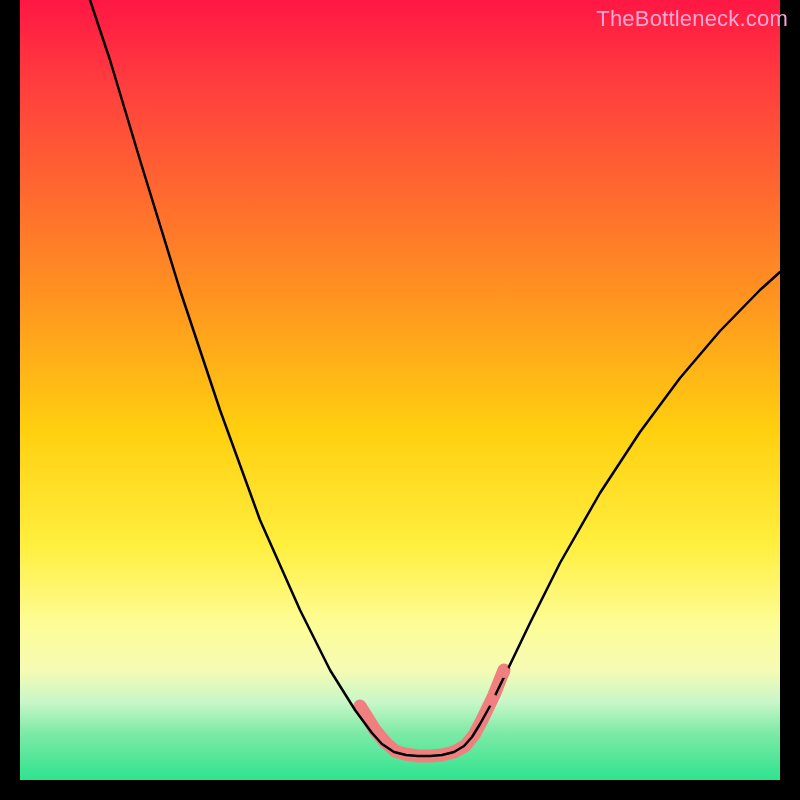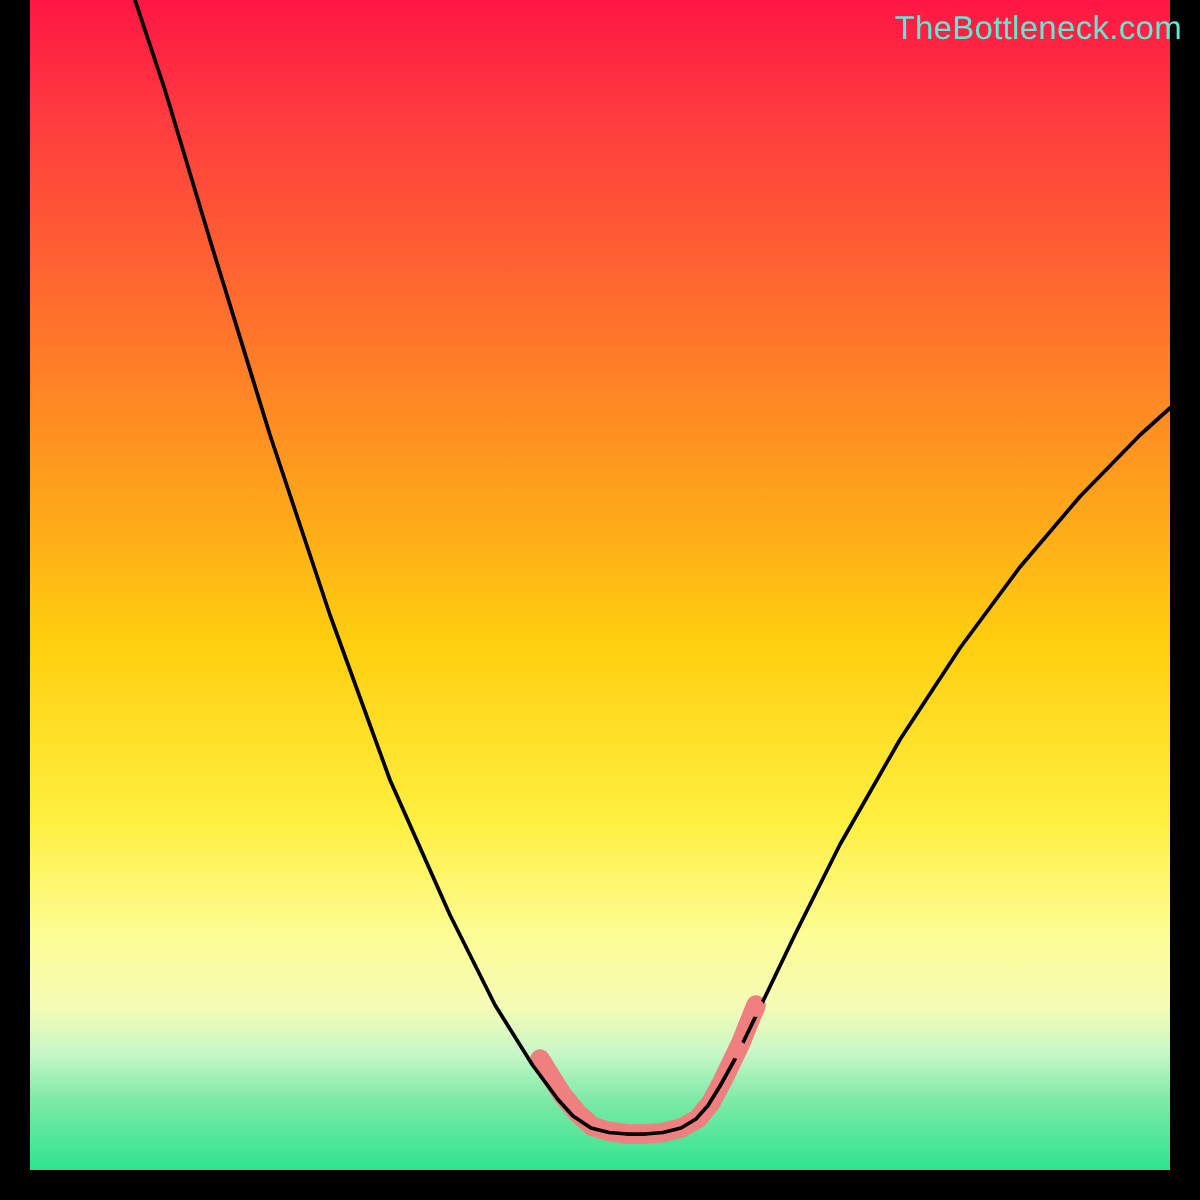--- a/index.html
+++ b/index.html
@@ -28,21 +28,21 @@
       #f5fbb5 86%,
       #c8f7c8 90%,
       #7deaa6 94%,
       #2ee38e 100%
     );
   }
   .watermark {
     position: absolute;
     top: 6px;
     right: 12px;
-    color: #5eead4;
+    color: #f9a8d4;
     font-size: 22px;
     font-weight: 500;
     letter-spacing: 0.2px;
     pointer-events: none;
   }
   svg.curve-layer {
     position: absolute;
     left: 0;
     top: 0;
     width: 760px;

